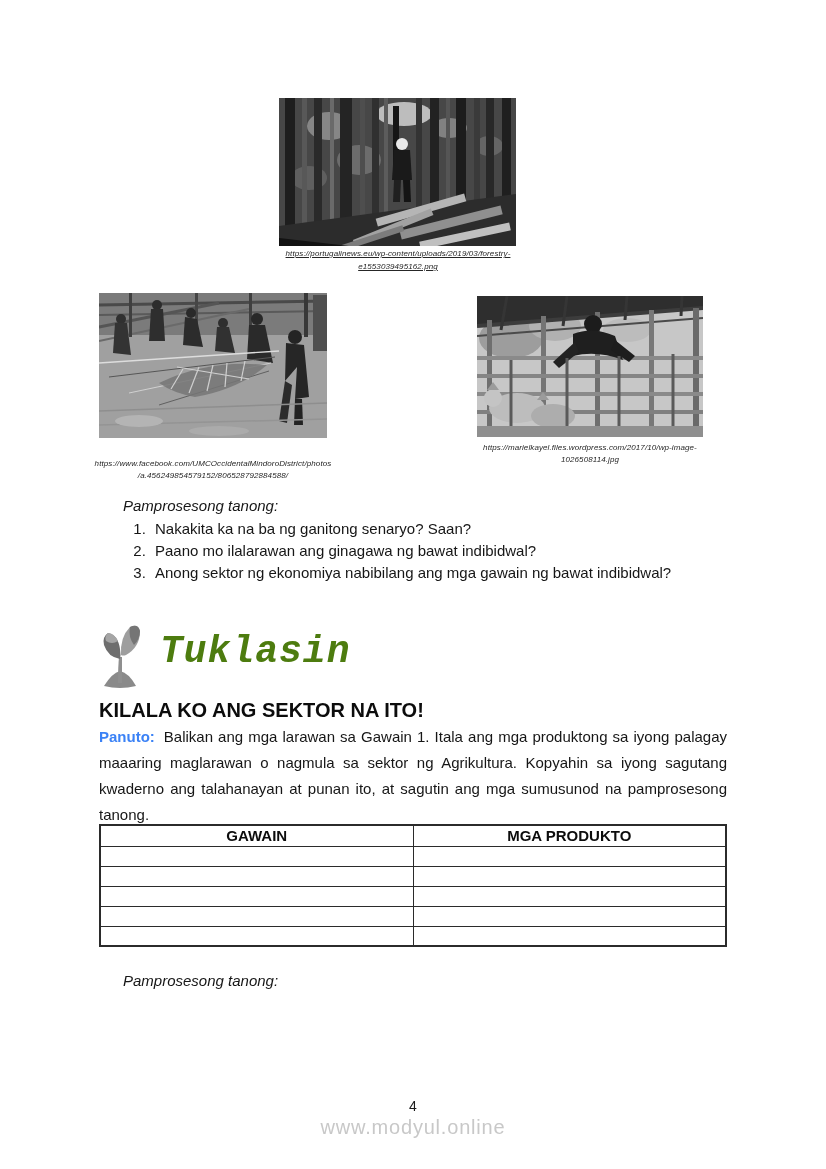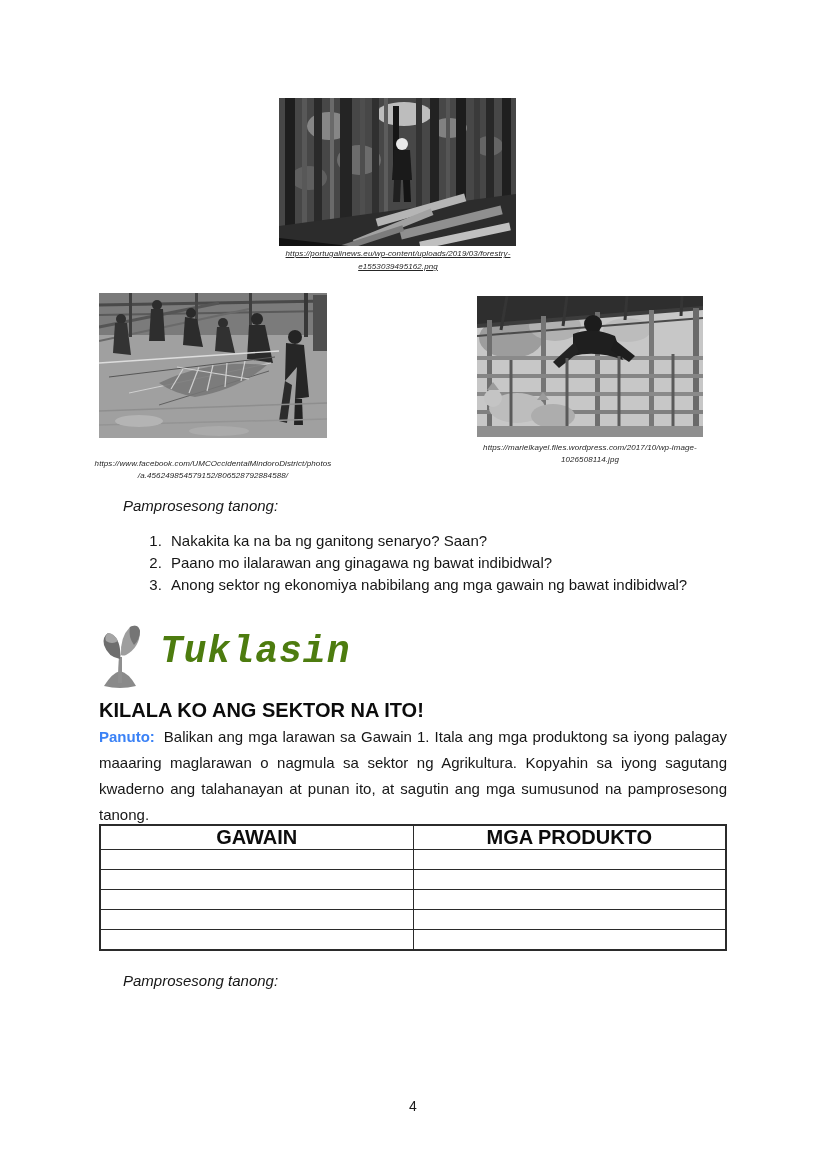--- a/index.html
+++ b/index.html
@@ -23,21 +23,21 @@
   #cap-forest  { left:238px; top:247px; width:320px; line-height:13px; }
   #cap-forest .cap-line { text-decoration:underline; }
   #cap-fishing { left:83px;  top:458px; width:260px; }
   #cap-pigs    { left:460px; top:442px; width:260px; }
 
   
   .q-block { position:absolute; left:99px; width:628px; font-size:15px; }
   #q-block-1 { top:497px; }
   #q-block-2 { top:972px; }
   .q-title { font-style:italic; margin-bottom:4px;margin-left:24px; }
-  .q-list { list-style:decimal; list-style-position:outside; margin:16px; padding-left:51px; }
+  .q-list { list-style:decimal; list-style-position:outside; margin:0; padding-left:51px; }
   .q-list li { line-height:22px; padding-left:5px; }
 
   
   #seedling { position:absolute; left:100px; top:623px; width:40px; height:67px; }
   #seedling svg { display:block; width:100%; height:100%; }
   #tuklasin-heading {
     position:absolute; left:160px; top:630px;
     font-family:Liberation Mono, monospace; font-style:italic; font-weight:bold;
     font-size:38px; line-height:44px; color:#4d7c0f; letter-spacing:1px;
   }
@@ -48,21 +48,21 @@
   .panuto { font-size:15px; line-height:26px; text-align:justify; }
   .panuto b { margin-right:9px; color:#3b82f6; }
 
   
   #activity-table {
     position:absolute; left:99px; top:824px; width:628px;
     border-collapse:collapse; table-layout:fixed;
     border:2px solid #2b2b2b;
   }
   #activity-table th {
-    border:1px solid #2b2b2b; height:21px; font-size:20px; font-weight:bold;
+    border:1px solid #2b2b2b; height:21px; font-size:15px; font-weight:bold;
     text-align:center; vertical-align:middle; color:#0c0c0c;
   }
   #activity-table td { border:1px solid #2b2b2b; height:20px; }
 
   
   #page-number {
     position:absolute; left:0; top:1098px; width:826px;
     text-align:center; font-size:14px; color:#1a1a1a;
   }
   #watermark {
@@ -269,14 +269,15 @@
           <td></td>
         </tr>
       </tbody>
   </table>
 
   <section class="q-block" id="q-block-2">
     <div class="q-title">Pamprosesong tanong:</div>
   </section>
 
   <div id="page-number">4</div>
+  <div id="watermark">www.modyul.online</div>
 
 </div>
 
 </body></html>

